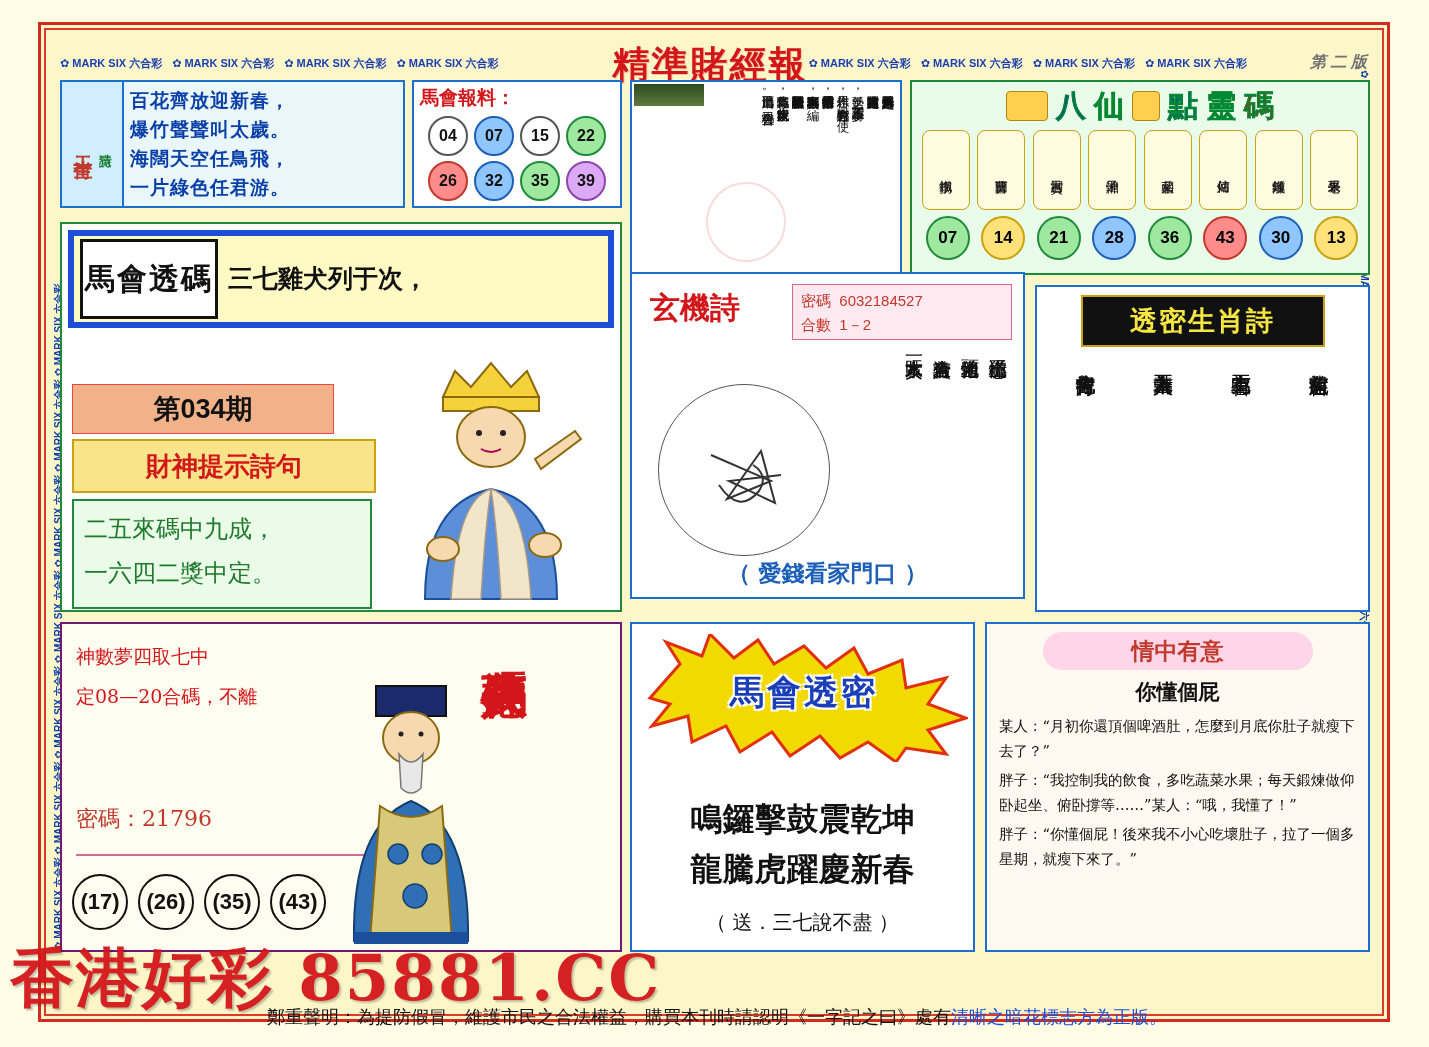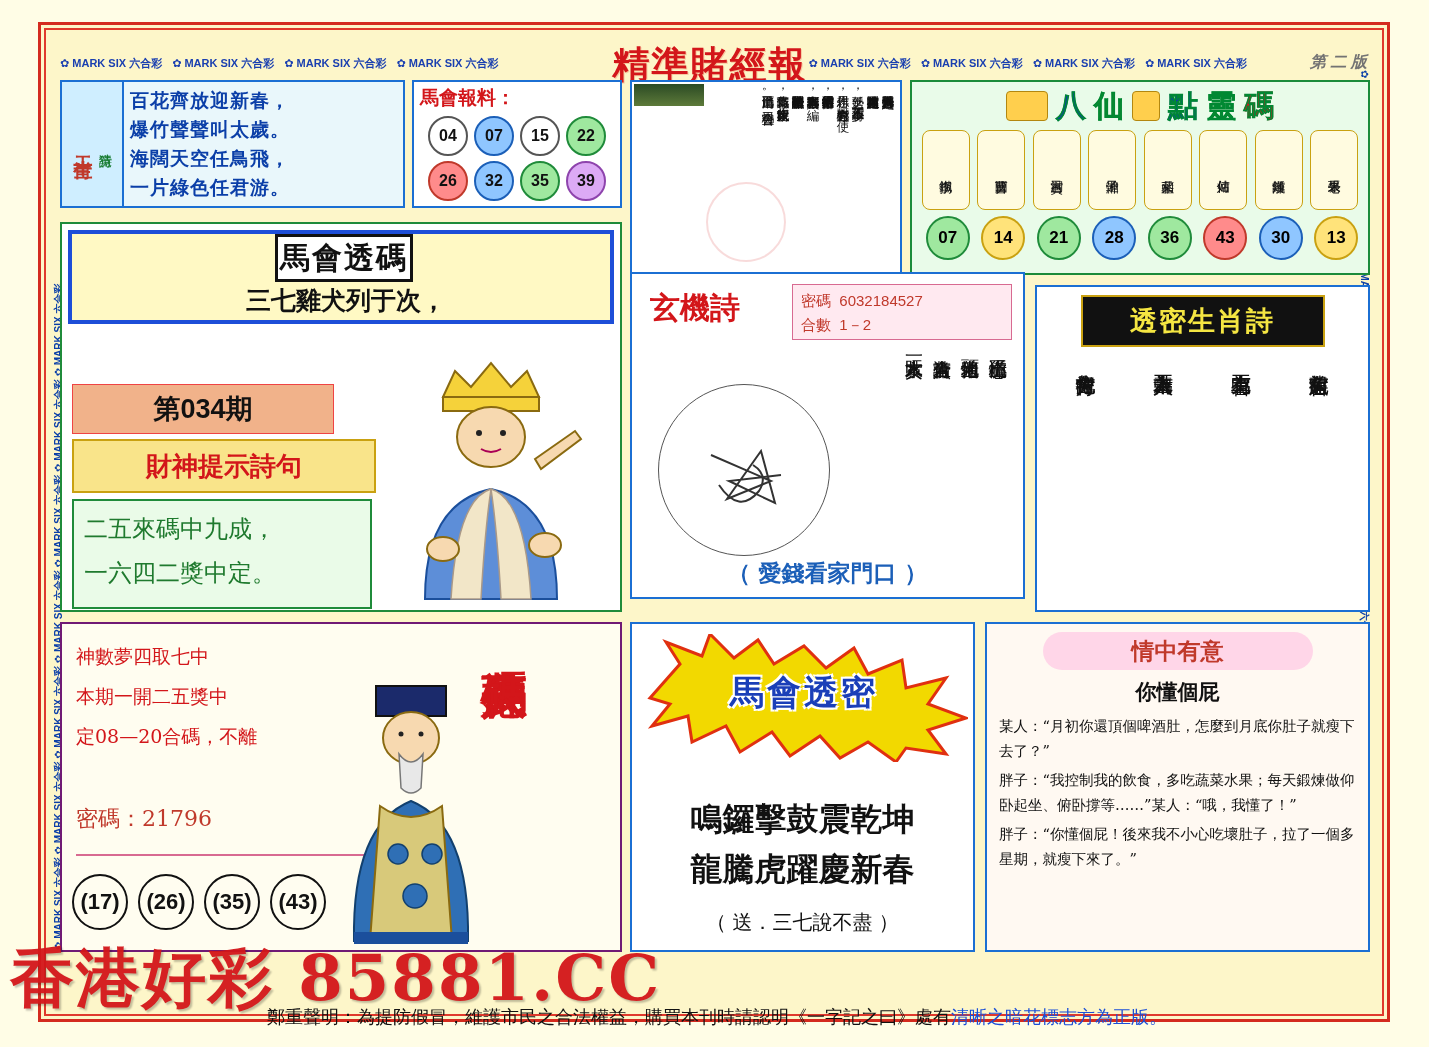--- a/index.html
+++ b/index.html
@@ -59,21 +59,21 @@
   .b-baxian .ttl .zi.g{color:#14892c;}
   .b-baxian .ttl .deco{width:40px;height:28px;background:#ffcf4d;border:1px solid #b3870f;border-radius:4px;}
   .b-baxian .cols{display:flex;justify-content:space-around;padding:0 6px;}
   .bx{width:48px;text-align:center;}
   .bx .namewrap{height:78px;border:1px solid #c9a111;border-radius:8px;background:#fffbe0;display:flex;align-items:center;justify-content:center;}
   .bx .namewrap span{writing-mode:vertical-rl;font-size:13px;line-height:15px;color:#111;}
   .bx .n{margin-top:6px;width:40px;height:40px;border-radius:50%;margin-left:4px;display:flex;align-items:center;justify-content:center;font-size:17px;font-weight:bold;border:2px solid #888;}
 
   
   .b-matou{left:60px;top:222px;width:562px;height:390px;background:#fff;border:2px solid #1f8b3a;}
-  .b-matou .head{margin:6px;height:86px;background:#fff9c4;border:4px solid #1d4ed8;display:flex;align-items:center;flex-direction:column;}
+  .b-matou .head{margin:6px;height:86px;background:#fff9c4;border:6px solid #1d4ed8;display:flex;align-items:center;}
   .b-matou .head .tag{width:132px;height:74px;margin-left:6px;border:3px solid #111;background:#fff;display:flex;align-items:center;justify-content:center;}
   .b-matou .head .tag span{font-size:30px;font-weight:bold;line-height:34px;text-align:center;font-family:"DejaVu Serif",serif;color:#111;letter-spacing:2px;}
   .b-matou .head .poem{flex:1;padding-left:10px;font-size:25px;line-height:38px;font-weight:bold;color:#111;font-family:"DejaVu Serif",serif;}
   .b-matou .issue{position:absolute;left:10px;top:160px;width:260px;height:48px;background:#f1b28a;border:1px solid #ef4444;display:flex;align-items:center;justify-content:center;font-size:27px;font-weight:bold;color:#111;}
   .b-matou .caishen{position:absolute;left:10px;top:215px;width:300px;height:50px;background:#f9e48a;border:2px solid #c9a111;display:flex;align-items:center;justify-content:center;font-size:26px;font-weight:bold;color:#d3161a;font-family:"DejaVu Serif",serif;}
   .b-matou .green{position:absolute;left:10px;top:275px;width:300px;height:110px;background:#eafbe8;border:2px solid #1f8b3a;padding:6px 10px;box-sizing:border-box;font-size:24px;line-height:44px;color:#1f7a2e;font-family:"DejaVu Serif",serif;}
   .god{position:absolute;right:20px;bottom:6px;width:215px;height:255px;}
 
   
   .b-xuanji{left:630px;top:272px;width:395px;height:327px;background:#fff;border:2px solid #1b6fd3;}
@@ -315,21 +315,20 @@
       <div>龍前有兔起六害</div>
       <div>害中有克土為王</div>
       <div>五黃入中未為吉</div>
       <div>方向把住兔吉祥</div>
     </div>
   </div>
 
   <div class="box b-meng">
     <div class="lines">
       <div>神數夢四取七中</div>
-      <div>本期一開二五獎中</div>
       <div>定08—20合碼，不離</div>
     </div>
     <div class="code">
       <span>密碼：</span><span>21796</span>
     </div>
     <div class="rule"></div>
     <div class="balls">
       <div class="o">(17)</div>
       <div class="o">(26)</div>
       <div class="o">(35)</div>

